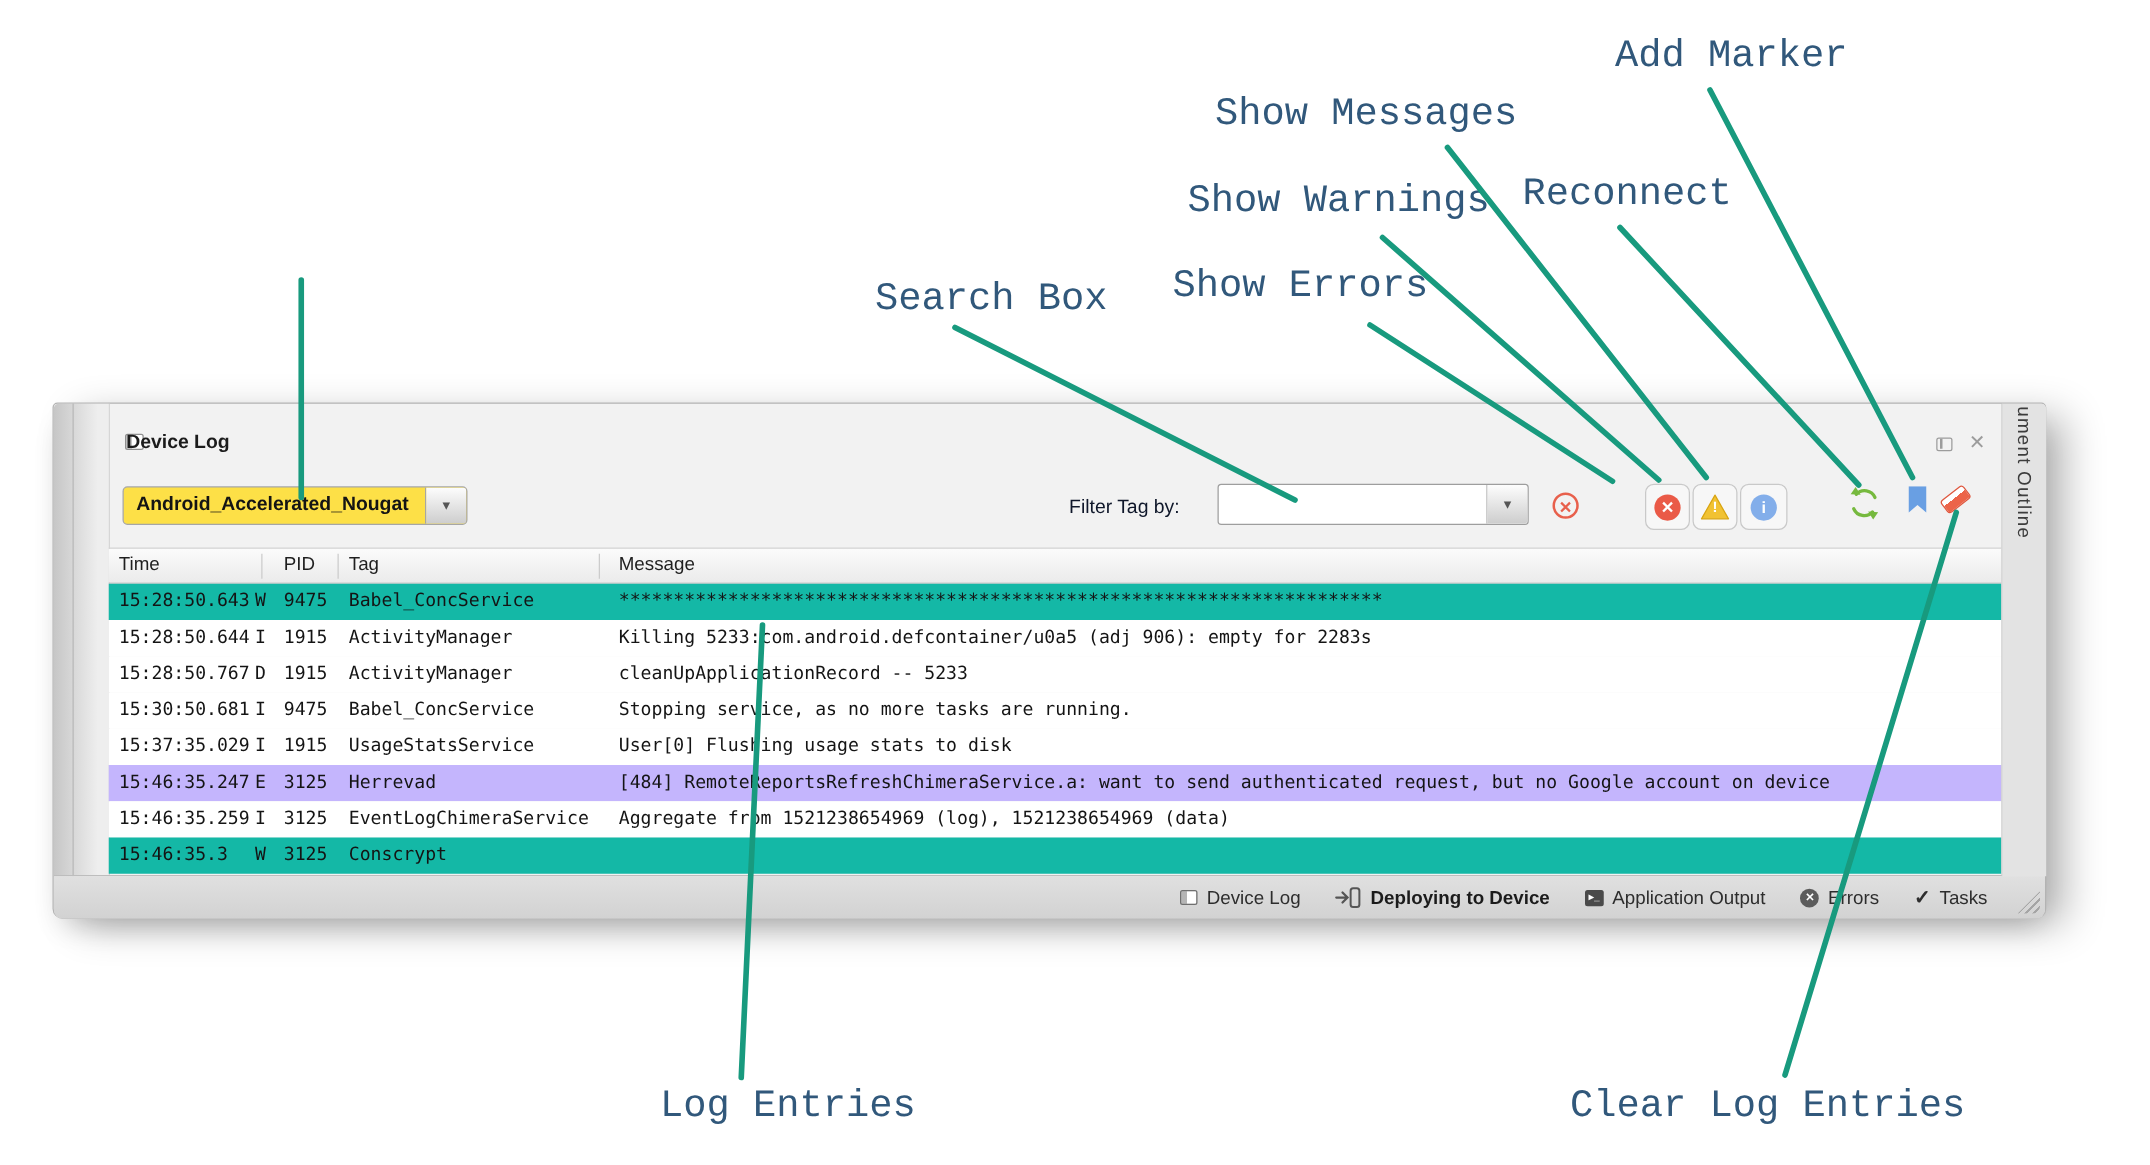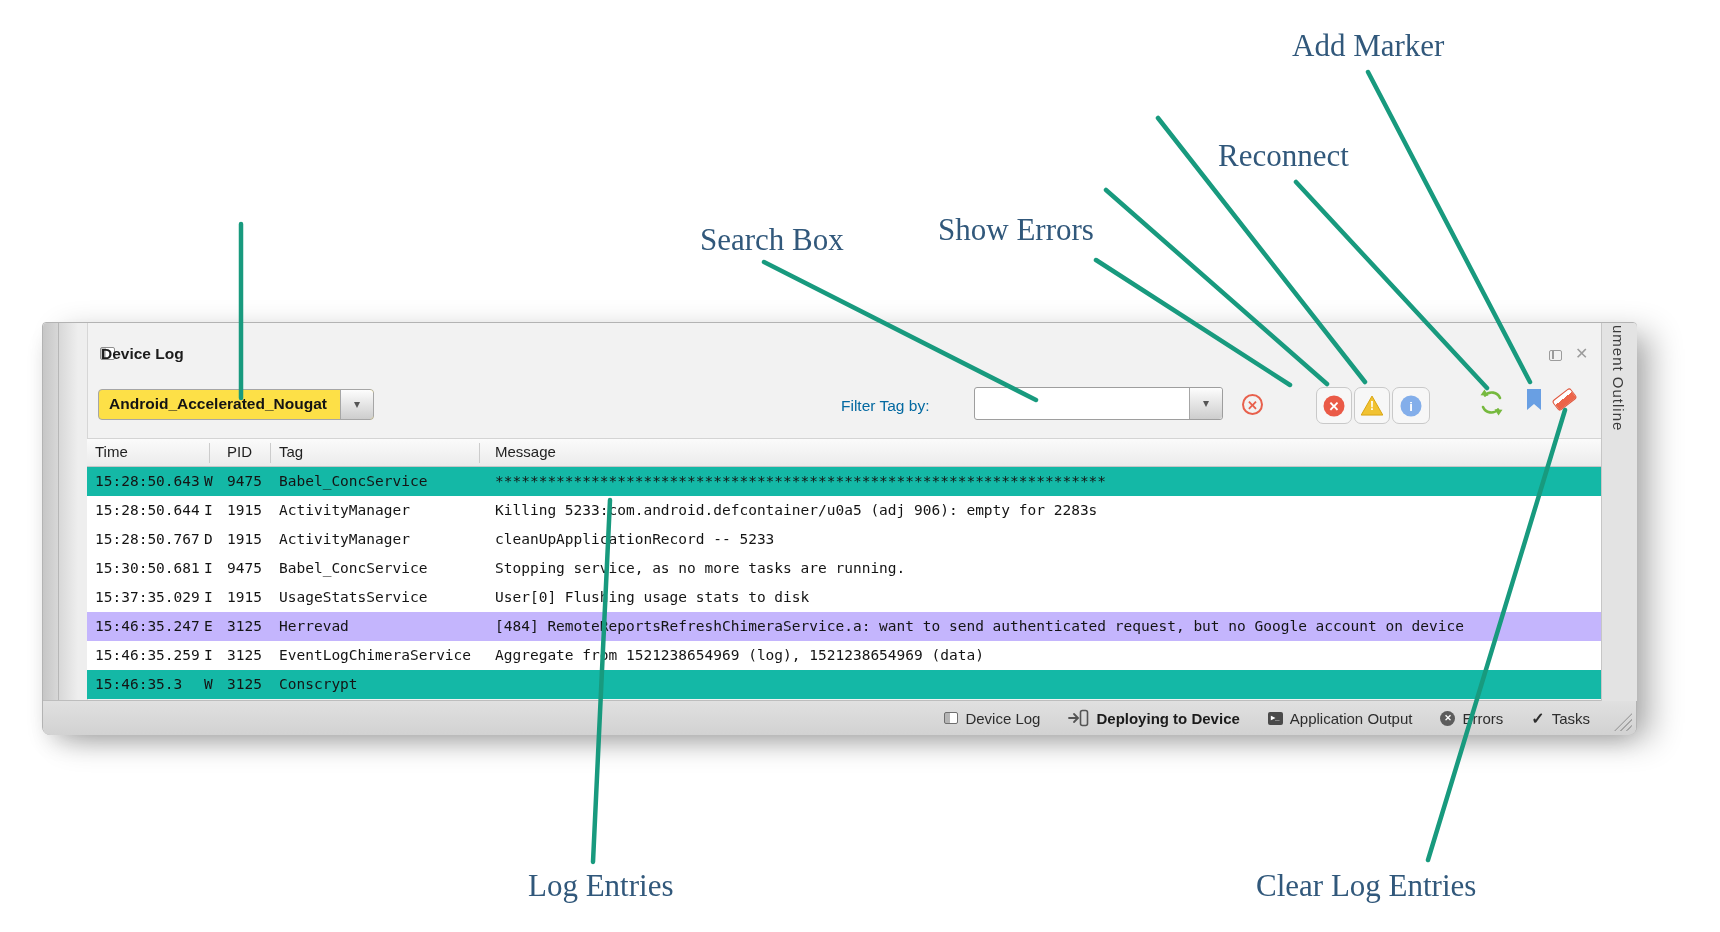--- a/index.html
+++ b/index.html
@@ -1,21 +1,21 @@
 <!DOCTYPE html>
 <html><head>
 <meta charset="utf-8">
 <style>
   html,body{margin:0;padding:0;background:#fff;}
   #stage{position:relative;width:1720px;height:932px;background:#fff;overflow:hidden;
          font-family:"Liberation Sans",sans-serif;}
 
   
   .ann{position:absolute;font-size:31px;color:#31587b;white-space:nowrap;
-       font-family:Liberation Serif, serif;}
+       font-family:Liberation Mono, monospace;}
   #ann-device-selector{left:122px;top:170px;}
   #ann-search-box{left:700px;top:222px;}
   #ann-show-errors{left:938px;top:212px;}
   #ann-show-warnings{left:950px;top:144px;}
   #ann-show-messages{left:972px;top:74px;}
   #ann-reconnect{left:1218px;top:138px;}
   #ann-add-marker{left:1292px;top:28px;}
   #ann-log-entries{left:528px;top:868px;}
   #ann-clear-log-entries{left:1256px;top:868px;}
   #ann-lines{position:absolute;left:0;top:0;z-index:60;pointer-events:none;}
@@ -44,22 +44,22 @@
   
   #device-combo{position:absolute;left:55px;top:66px;width:276px;height:31px;background:#fde047;
                 border:1px solid #a6a6a6;border-radius:4px;box-sizing:border-box;cursor:default;}
   #device-combo .val{position:absolute;left:10px;top:5px;font-size:15.5px;font-weight:600;color:#141414;}
   .combo-btn{position:absolute;right:0;top:0;height:100%;width:32px;border-left:1px solid #a6a6a6;
              background:linear-gradient(#fdfdfd,#cdcdcd);border-radius:0 3px 3px 0;}
   .combo-btn .arr{position:absolute;left:50%;top:50%;transform:translate(-50%,-56%);
                   font-size:12px;color:#555;}
 
   
-  #filter-label{position:absolute;left:798px;top:74px;width:117px;text-align:left;
-                font-size:15.5px;color:#0369a1;}
+  #filter-label{position:absolute;left:798px;top:74px;width:117px;text-align:center;
+                font-size:15.5px;color:#0f172a;}
   #filter-combo{position:absolute;left:931px;top:64px;width:249px;height:33px;background:#fff;
                 border:1px solid #9e9e9e;border-radius:3px;box-sizing:border-box;}
   #filter-input{position:absolute;left:2px;top:2px;width:205px;height:25px;border:none;outline:none;
                 font-size:15px;font-family:"Liberation Sans",sans-serif;background:transparent;}
   #clear-filter{position:absolute;left:1199px;top:71px;width:21px;height:21px;border:2px solid #e8604c;
                 border-radius:50%;color:#e8604c;font-size:13px;font-weight:bold;text-align:center;
                 line-height:20px;box-sizing:border-box;}
 
   
   .tgl{position:absolute;top:64px;width:36px;height:37px;border:1px solid #c9c9c9;border-radius:7px;
@@ -121,20 +121,22 @@
   #outline-strip .vtext{position:absolute;left:8px;top:2px;writing-mode:vertical-rl;
                         font-size:15px;color:#3c3c3c;letter-spacing:1px;white-space:nowrap;}
 </style>
 </head>
 <body>
 
 <div id="stage">
 
   <div class="ann" id="ann-search-box">Search Box</div>
   <div class="ann" id="ann-show-errors">Show Errors</div>
+  <div class="ann" id="ann-show-warnings">Show Warnings</div>
+  <div class="ann" id="ann-show-messages">Show Messages</div>
   <div class="ann" id="ann-reconnect">Reconnect</div>
   <div class="ann" id="ann-add-marker">Add Marker</div>
   <div class="ann" id="ann-log-entries">Log Entries</div>
   <div class="ann" id="ann-clear-log-entries">Clear Log Entries</div>
 
   <svg id="ann-lines" width="1720" height="932">
     <g stroke="#189a7e" stroke-width="4.5" stroke-linecap="round">
       <line x1="241" y1="224" x2="241" y2="398"></line>
       <line x1="764" y1="262" x2="1036" y2="400"></line>
       <line x1="1096" y1="260" x2="1290" y2="385"></line>

